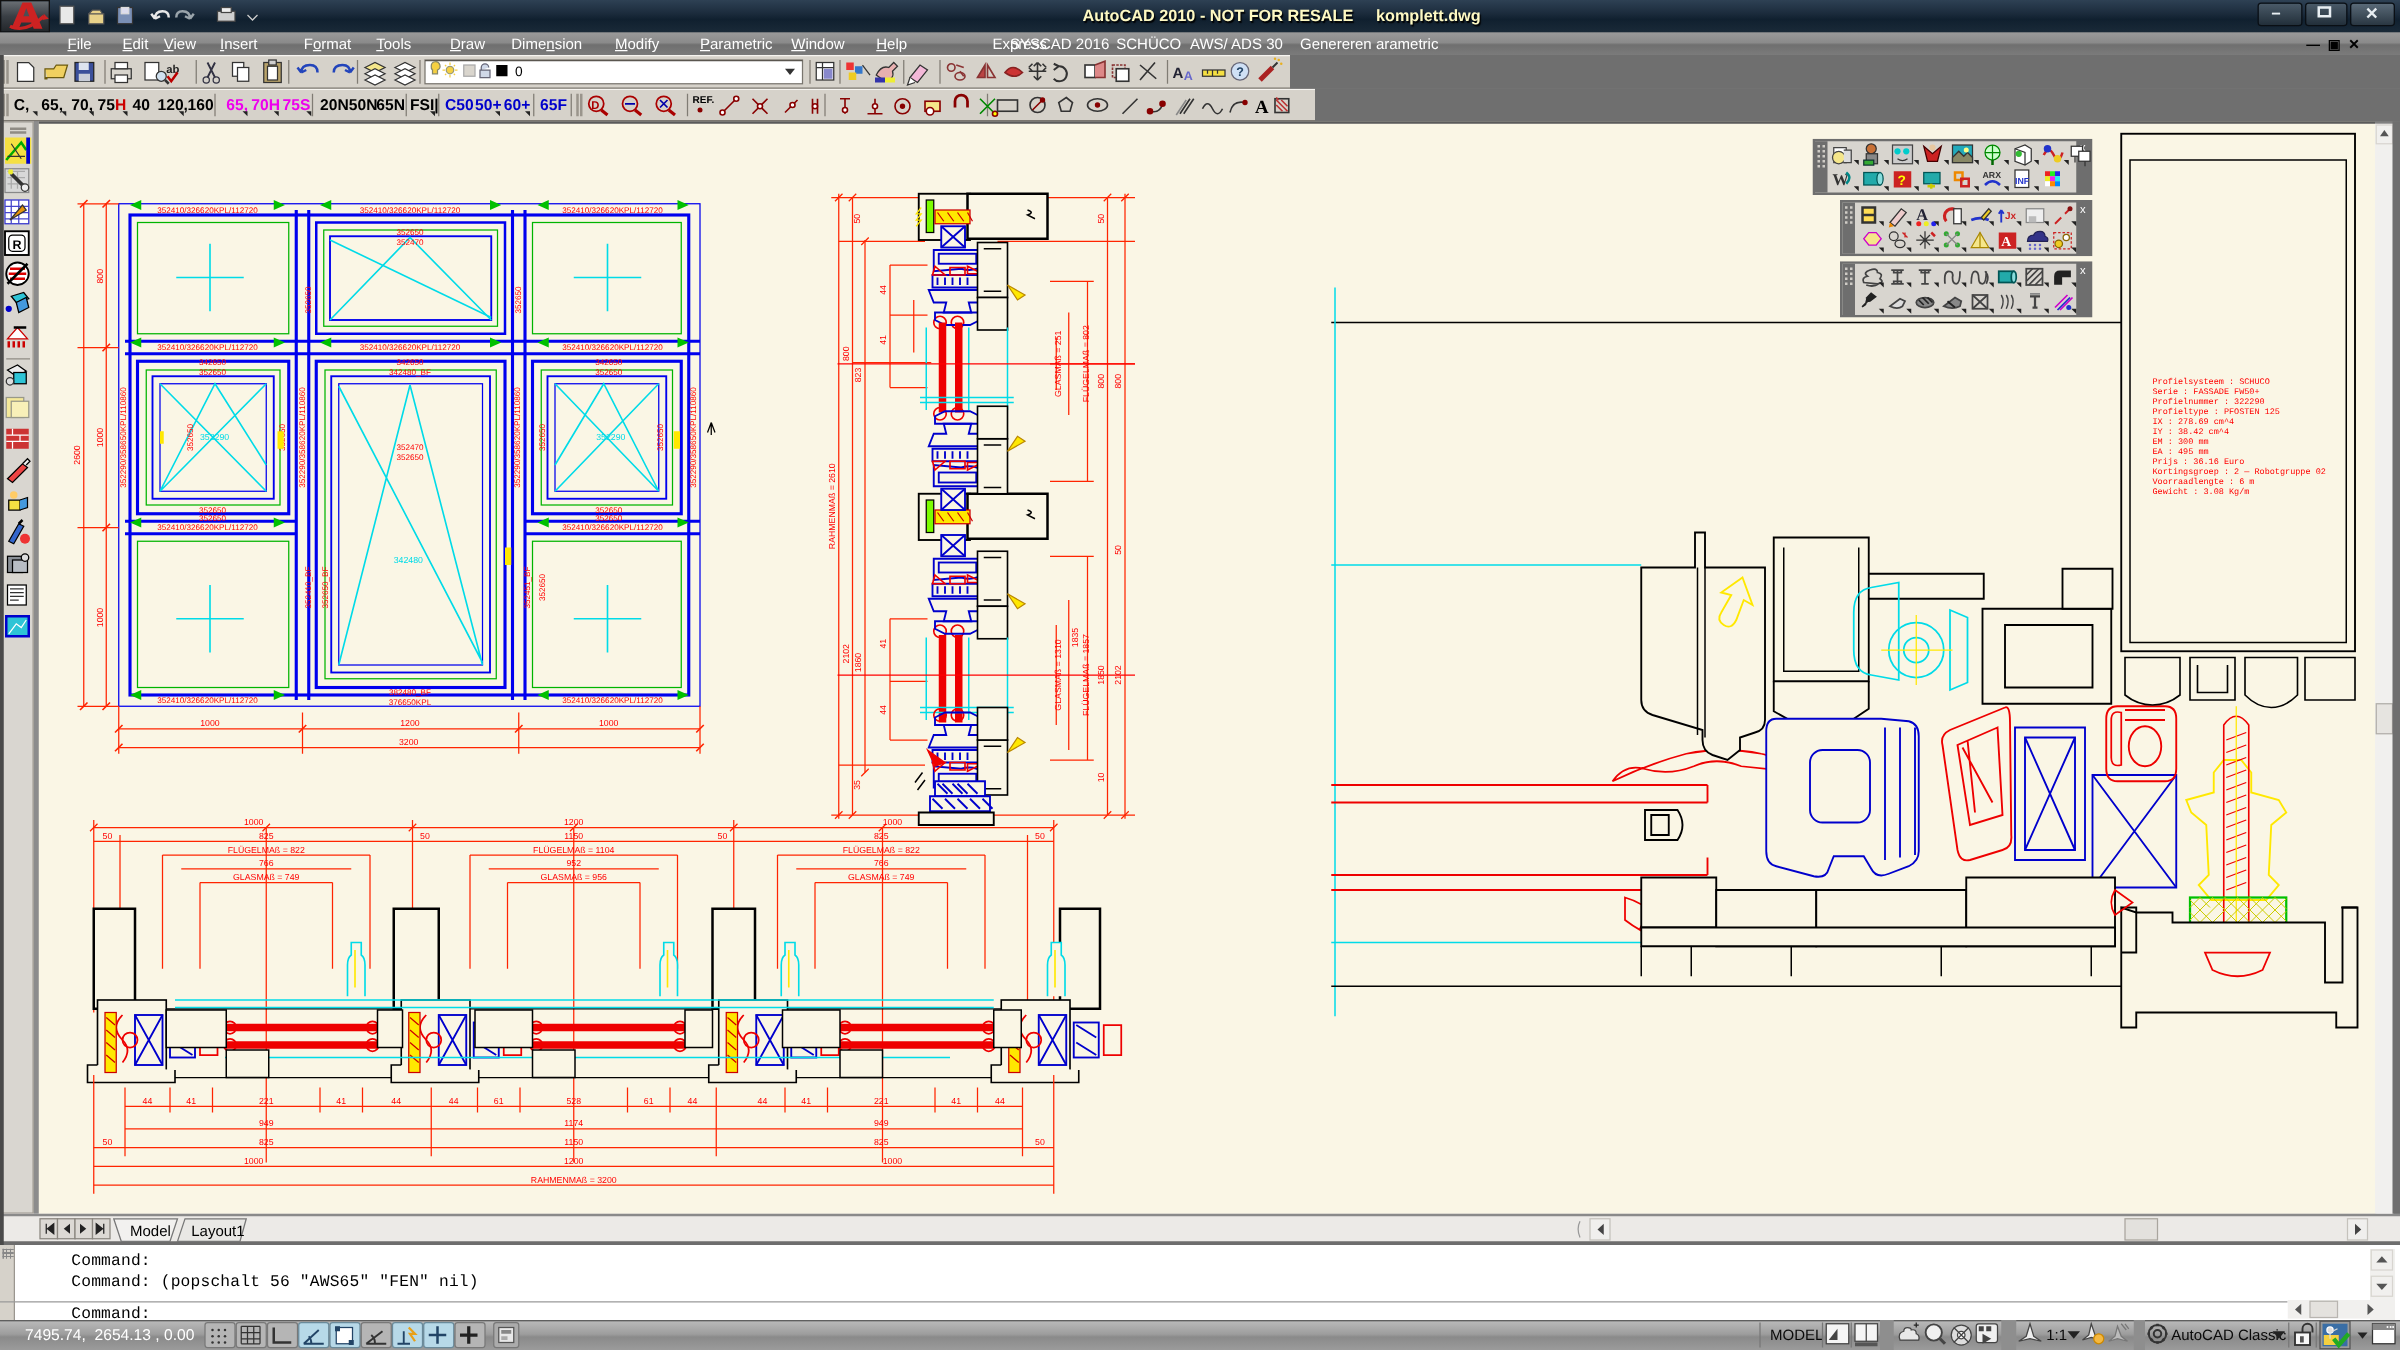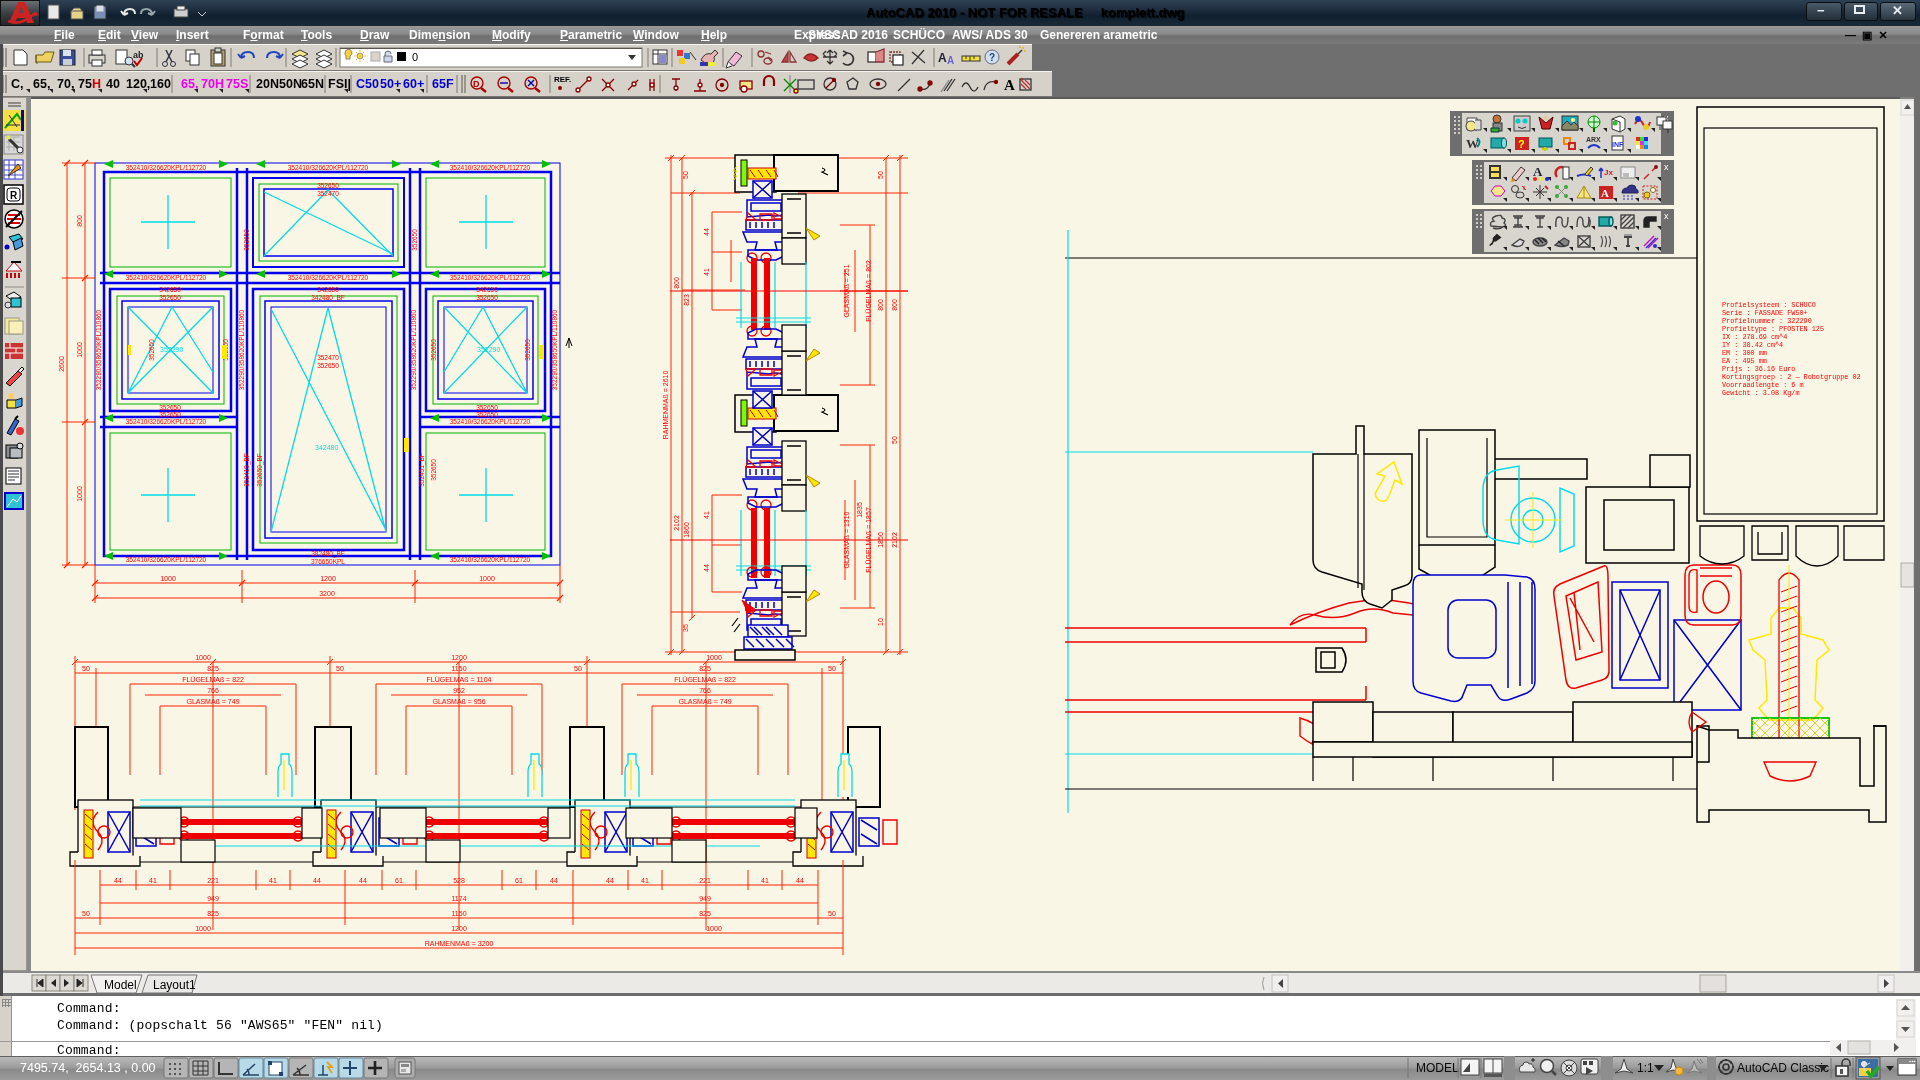--- a/index.html
+++ b/index.html
@@ -4,21 +4,21 @@
 <style>
 html,body{margin:0;padding:0;width:1920px;height:1080px;overflow:hidden;
  font-family:"Liberation Sans",sans-serif;background:#808080;}
 *{box-sizing:border-box;}
 .abs{position:absolute;}
 #titlebar{left:0;top:0;width:1920px;height:26px;
  background:linear-gradient(#2e4154 0%,#1c2c3d 40%,#10202f 60%,#1a2a38 100%);}
 #alogo{left:0;top:0;width:40px;height:26px;background:linear-gradient(#6a6f74,#3a3f45 50%,#23272b);border:1px solid #111;}
 #menubar{left:0;top:26px;width:1920px;height:18px;
  background:linear-gradient(#9a9a9a,#8a8a8a 45%,#6f6f6f 55%,#7b7b7b);
- color:#fff;font-size:12px;font-weight:bold;}
+ color:#fff;font-size:12px;font-weight:normal;}
 .menu{position:absolute;top:2px;}
 #toolrow1{left:0;top:44px;width:1920px;height:27px;background:#6f6f6f;}
 #toolrow2{left:0;top:71px;width:1920px;height:26px;background:#6f6f6f;}
 #leftbar{left:0;top:97px;width:31px;height:874px;background:#8c8c8c;}
 #leftpal{left:1px;top:97px;width:26px;height:874px;background:#d9d6d0;border:1px solid #9a968f;}
 #canvas{left:31px;top:97px;width:1869px;height:874px;background:#faf6e5;border-top:2px solid #5a5a5a;}
 #vscroll{left:1900px;top:99px;width:15px;height:872px;background:#f0f0ee;border-left:1px solid #b5b5b5;}
 #tabrow{left:0;top:971px;width:1920px;height:25px;background:#e9e8e6;border-bottom:3px solid #6a6a6a;}
 #cmdwin{left:0;top:996px;width:1920px;height:60px;background:#fff;}
 #cmdgrip{left:0;top:996px;width:12px;height:60px;background:#d6d2ca;border-right:1px solid #9a968f;}
@@ -45,21 +45,21 @@
   <path d="M25 8 h12 v8 h-12 z M25 8 l3 -3 h6 l2 3" fill="#e8d28a" stroke="#555"></path>
   <rect x="48" y="3" width="12" height="13" fill="#7a8fb5" stroke="#333"></rect>
   <rect x="51" y="3" width="6" height="5" fill="#dde"></rect>
   <path d="M78 12 q0 -6 6 -6 q5 0 5 5 M78 12 l-3 -4 M78 12 l4 -2" stroke="#e8e8e8" fill="none" stroke-width="2"></path>
   <path d="M106 12 q0 -6 -6 -6 q-5 0 -5 5 M106 12 l3 -4 M106 12 l-4 -2" stroke="#9aa4ab" fill="none" stroke-width="2"></path>
   <rect x="128" y="6" width="14" height="8" fill="#cfcfcf" stroke="#444"></rect>
   <rect x="131" y="3" width="8" height="4" fill="#eee" stroke="#444"></rect>
   <path d="M152 9 l4 4 l4 -4" stroke="#ccc" fill="none"></path>
  </g>
 </svg>
-<div class="abs" style="left:866px;top:5px;color:#000000;font-size:13px;font-weight:bold;text-shadow:1px 1px 1px #000;">AutoCAD 2010 - NOT FOR RESALE&nbsp;&nbsp;&nbsp;&nbsp;&nbsp;komplett.dwg</div>
+<div class="abs" style="left:866px;top:5px;color:#fef9c3;font-size:13px;font-weight:bold;text-shadow:1px 1px 1px #000;">AutoCAD 2010 - NOT FOR RESALE&nbsp;&nbsp;&nbsp;&nbsp;&nbsp;komplett.dwg</div>
 
 <div class="abs" style="left:1806px;top:2px;width:36px;height:19px;background:linear-gradient(#4a5a68,#222f3a);border:1px solid #0a0f14;border-radius:3px;"></div>
 <div class="abs" style="left:1844px;top:2px;width:34px;height:19px;background:linear-gradient(#4a5a68,#222f3a);border:1px solid #0a0f14;border-radius:3px;"></div>
 <div class="abs" style="left:1880px;top:2px;width:36px;height:19px;background:linear-gradient(#5a6a78,#2a3742);border:1px solid #0a0f14;border-radius:3px;"></div>
 <div class="abs" style="left:1817px;top:3px;color:#e8eef2;font-size:13px;font-weight:bold;">−</div>
 <div class="abs" style="left:1854px;top:5px;width:11px;height:9px;border:2px solid #e8eef2;"></div>
 <div class="abs" style="left:1892px;top:3px;color:#e8eef2;font-size:13px;font-weight:bold;">✕</div>
 
 <div class="abs" id="menubar">
 <span class="menu" style="left:54px"><u>F</u>ile</span>

